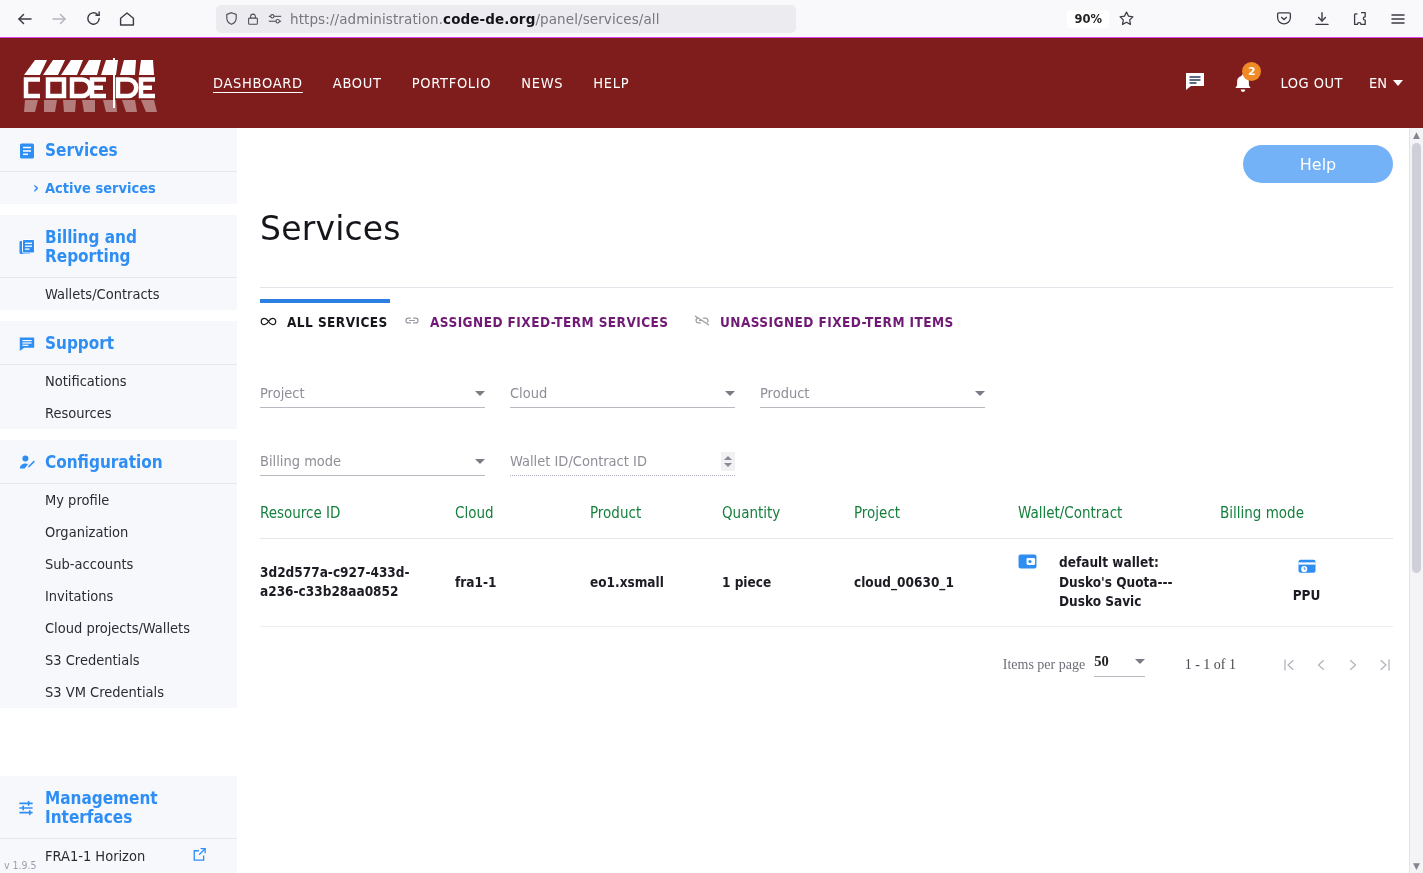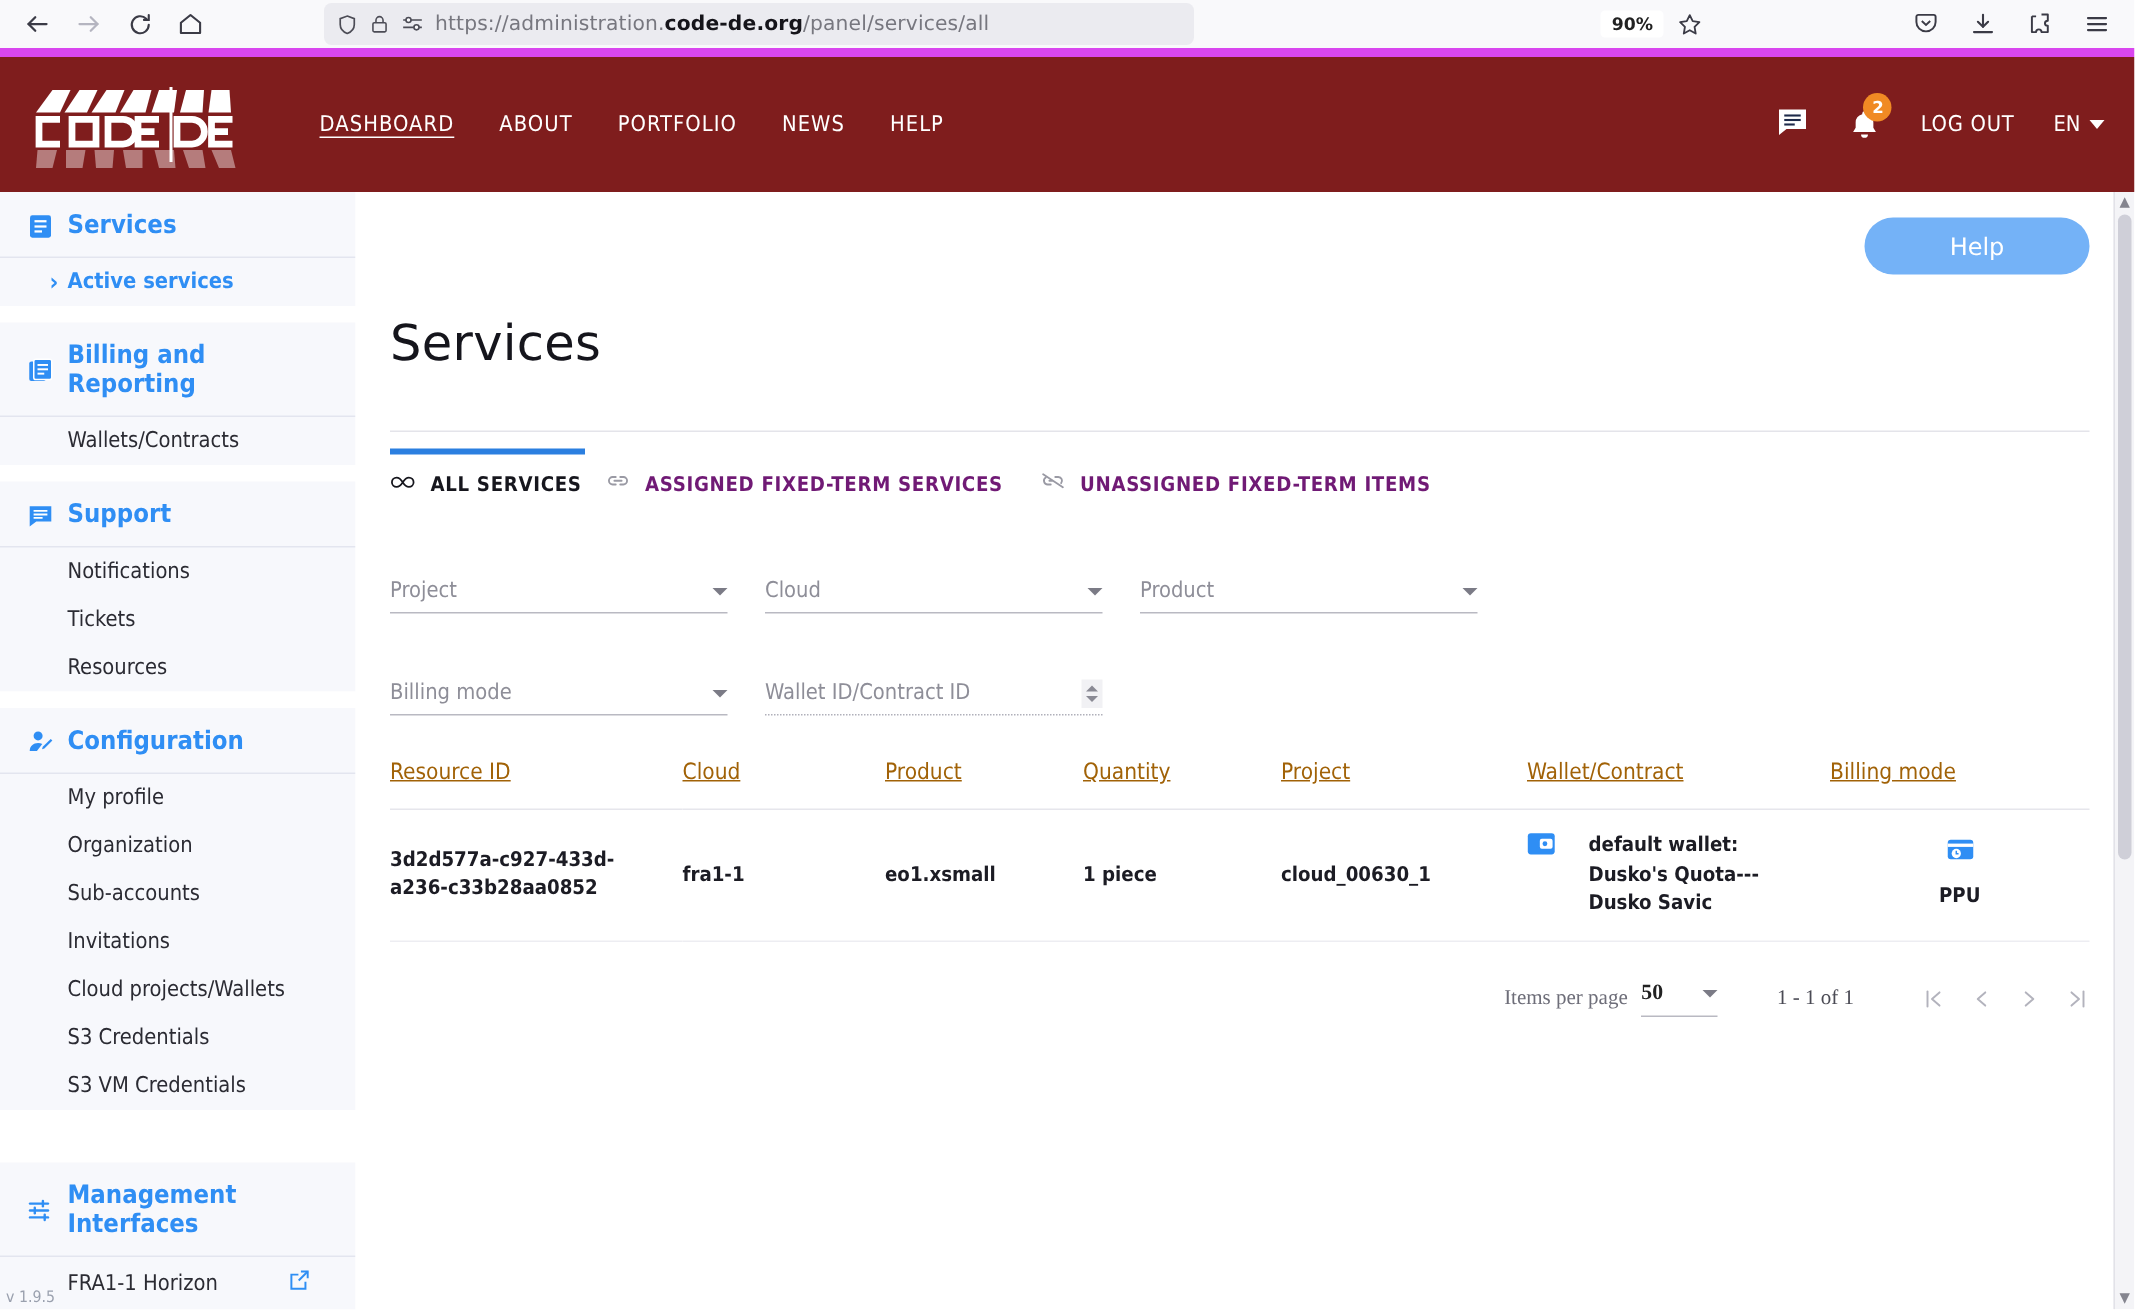--- a/index.html
+++ b/index.html
@@ -11,21 +11,21 @@
     background: #ffffff;
   }
 
   
   .browser-bar {
     height: 38px;
     background: #f9f9fb;
     display: flex;
     align-items: center;
     padding: 0 8px;
-    border-bottom: 6px solid #d946ef;
+    border-bottom: 1px solid #d946ef;
     position: relative;
   }
   .nav-btn {
     width: 34px; height: 30px;
     display: flex; align-items: center; justify-content: center;
     border-radius: 4px;
     color: #3b3b46;
   }
   .nav-btn svg { display: block; }
   .nav-btn.disabled { color: #b5b5c0; }
@@ -304,24 +304,23 @@
   table.svc {
     width: 100%;
     border-collapse: collapse;
     margin-top: 28px;
     font-family: "DejaVu Sans Condensed", "Liberation Sans Narrow", "Liberation Sans", sans-serif;
   }
   table.svc th {
     text-align: left;
     font-size: 15px;
     font-weight: 400;
-    color: #a16207;
+    color: #15803d;
     padding: 0 0 16px 0;
     border-bottom: 1px solid #e6e6ec;
-    text-decoration: underline;
   }
   table.svc td {
     font-size: 13.5px;
     font-weight: 700;
     color: #1c1c24;
     padding: 14px 0;
     border-bottom: 1px solid #ededf2;
     vertical-align: middle;
     line-height: 1.45;
   }
@@ -593,23 +592,20 @@
                 <path d="M4.4 5.6h9.2"></path>
                 <path d="M4.4 8h9.2"></path>
                 <path d="M4.4 10.3h6"></path>
               </g>
             </svg>
         </span>
         <span>Support</span>
       </div>
       <div class="side-item">
         <span>Notifications</span>
-      </div>
-      <div class="side-item">
-        <span>Tickets</span>
       </div>
       <div class="side-item">
         <span>Resources</span>
       </div>
     </div>
     <div class="side-gap"></div>
 
     <div class="side-block">
       <div class="side-head">
         <span class="sicon">

